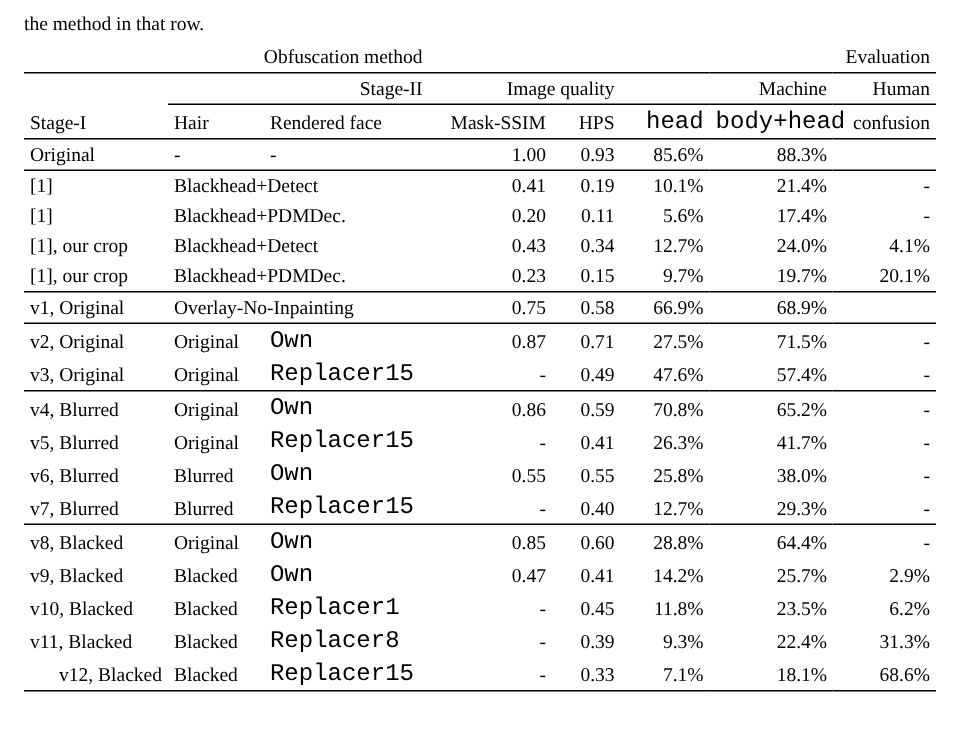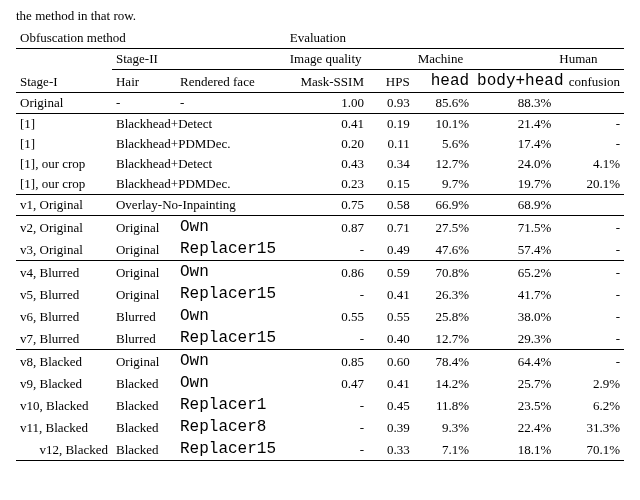--- a/index.html
+++ b/index.html
@@ -31,21 +31,21 @@
   .tt { font-family: "Courier New", monospace; font-size: 16px; }
   .b { font-weight: normal; }
   col.c-stage1   { width: 84px; }
   col.c-hair     { width: 56px; }
   col.c-rendered { width: 96px; }
   col.c-mask     { width: 72px; }
   col.c-hps      { width: 40px; }
   col.c-head     { width: 52px; }
   col.c-bodyhead { width: 72px; }
   col.c-human    { width: 60px; }
-  .center { text-align: left; }
+  .center { text-align: right; }
 </style>
 </head>
 <body>
 
 <div class="caption-fragment">the method in that row.</div>
 
 <table>
   <colgroup>
     <col class="c-stage1">
       <col class="c-hair">
@@ -194,21 +194,21 @@
         <td class="num rule-bot">12.7%</td>
         <td class="num rule-bot">29.3%</td>
         <td class="num rule-bot">-</td>
       </tr>
       <tr>
         <td><span class="b">v8</span>, Blacked</td>
         <td>Original</td>
         <td><span class="tt">Own</span></td>
         <td class="num">0.85</td>
         <td class="num">0.60</td>
-        <td class="num">78.4%</td>
+        <td class="num">28.8%</td>
         <td class="num">64.4%</td>
         <td class="num">-</td>
       </tr>
       <tr>
         <td><span class="b">v9</span>, Blacked</td>
         <td>Blacked</td>
         <td><span class="tt">Own</span></td>
         <td class="num">0.47</td>
         <td class="num">0.41</td>
         <td class="num">14.2%</td>
@@ -236,16 +236,16 @@
         <td class="num">31.3%</td>
       </tr>
       <tr>
         <td class="rule-bot" style="border-bottom-width: 1px; text-align: right;"><span class="b">v12</span>, Blacked</td>
         <td class="rule-bot" style="border-bottom-width: 1px;">Blacked</td>
         <td class="rule-bot" style="border-bottom-width: 1px;"><span class="tt">Replacer15</span></td>
         <td class="num rule-bot" style="border-bottom-width: 1px;">-</td>
         <td class="num rule-bot" style="border-bottom-width: 1px;">0.33</td>
         <td class="num b rule-bot" style="border-bottom-width: 1px;">7.1%</td>
         <td class="num b rule-bot" style="border-bottom-width: 1px;">18.1%</td>
-        <td class="num b rule-bot" style="border-bottom-width: 1px;">70.1%</td>
+        <td class="num b rule-bot" style="border-bottom-width: 1px;">68.6%</td>
       </tr>
     </tbody>
 </table>
 
 </body></html>

